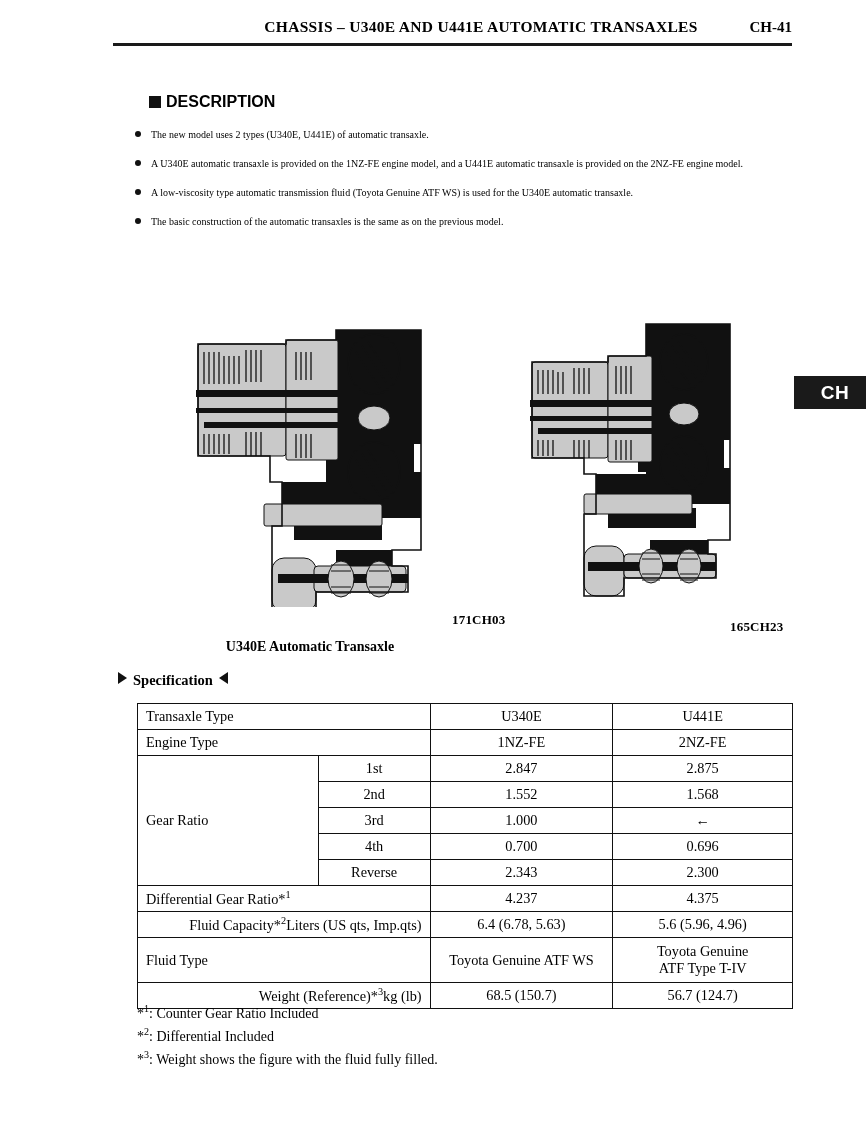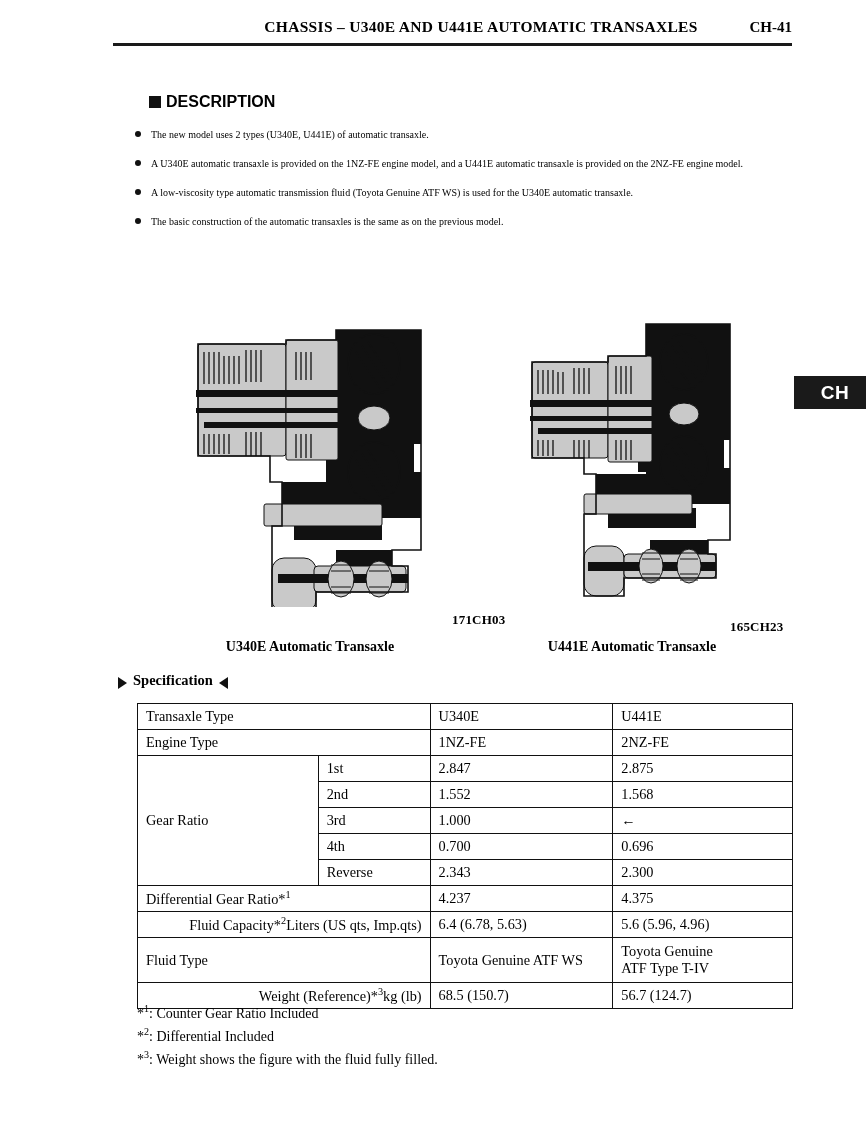--- a/index.html
+++ b/index.html
@@ -83,41 +83,41 @@
     display:flex; align-items:center; justify-content:center;
     letter-spacing:0.5px;
     padding-left:10px;
   }
 
   
   .spec-head {
     position:absolute; left:118px; top:672px;
     font-family:"Liberation Serif", serif;
     font-weight:bold; font-size:14.5px;
-    display:flex; align-items:flex-end; gap:6px;
+    display:flex; align-items:flex-start; gap:6px;
   }
   .tri-r { width:0;height:0;border-left:9px solid #111;border-top:6px solid transparent;border-bottom:6px solid transparent; }
   .tri-l { width:0;height:0;border-right:9px solid #111;border-top:6px solid transparent;border-bottom:6px solid transparent; }
 
   
   table.spec {
     position:absolute; left:137px; top:703px;
     width:656px;
     border-collapse:collapse;
     font-size:14.3px;
   }
   table.spec td {
     border:1.4px solid #111;
     padding:3px 8px;
     height:19px;
     vertical-align:middle;
   }
-  .c-val { }
+  .c-val { text-align:center; }
   .c-lbl { text-align:left; }
-  .c-gear { text-align:left; }
+  .c-gear { text-align:center; }
   .lbl-split { display:flex; justify-content:flex-end; align-items:baseline; }
   sup { font-size:0.72em; }
 
   
   .notes {
     position:absolute; left:137px; top:1000px;
     font-size:14px; line-height:18.5px;
   }
 </style>
 </head>
@@ -322,21 +322,20 @@
         <line x1="162" y1="231" x2="180" y2="231"></line>
           <line x1="162" y1="237" x2="180" y2="237"></line>
         <line x1="162" y1="252" x2="180" y2="252"></line>
           <line x1="162" y1="258" x2="180" y2="258"></line>
       </g>
 
       <path d="M14 40 L14 136 L66 136 L66 152 L78 152 L78 192 L66 192 L66 224 L66 274 L106 274 L106 256 L198 256 L198 232 L190 232 L190 218 L212 218 L212 2 L128 2 L128 34 L90 34 L90 40 Z" fill="none" stroke="#111" stroke-width="1.6"></path>
     </svg>
     <div class="fig-code" style="left:212px; top:290px;margin-top:7px;">165CH23</div>
   </div>
-  <div class="fig-cap" style="left:482px; top:639px; width:300px;">U441E Automatic Transaxle</div>
 
   <div class="ch-tab">
     <span>CH</span>
   </div>
 
   <div class="spec-head">
     <span class="tri-r"></span>
     <span>Specification</span>
     <span class="tri-l"></span>
   </div>

